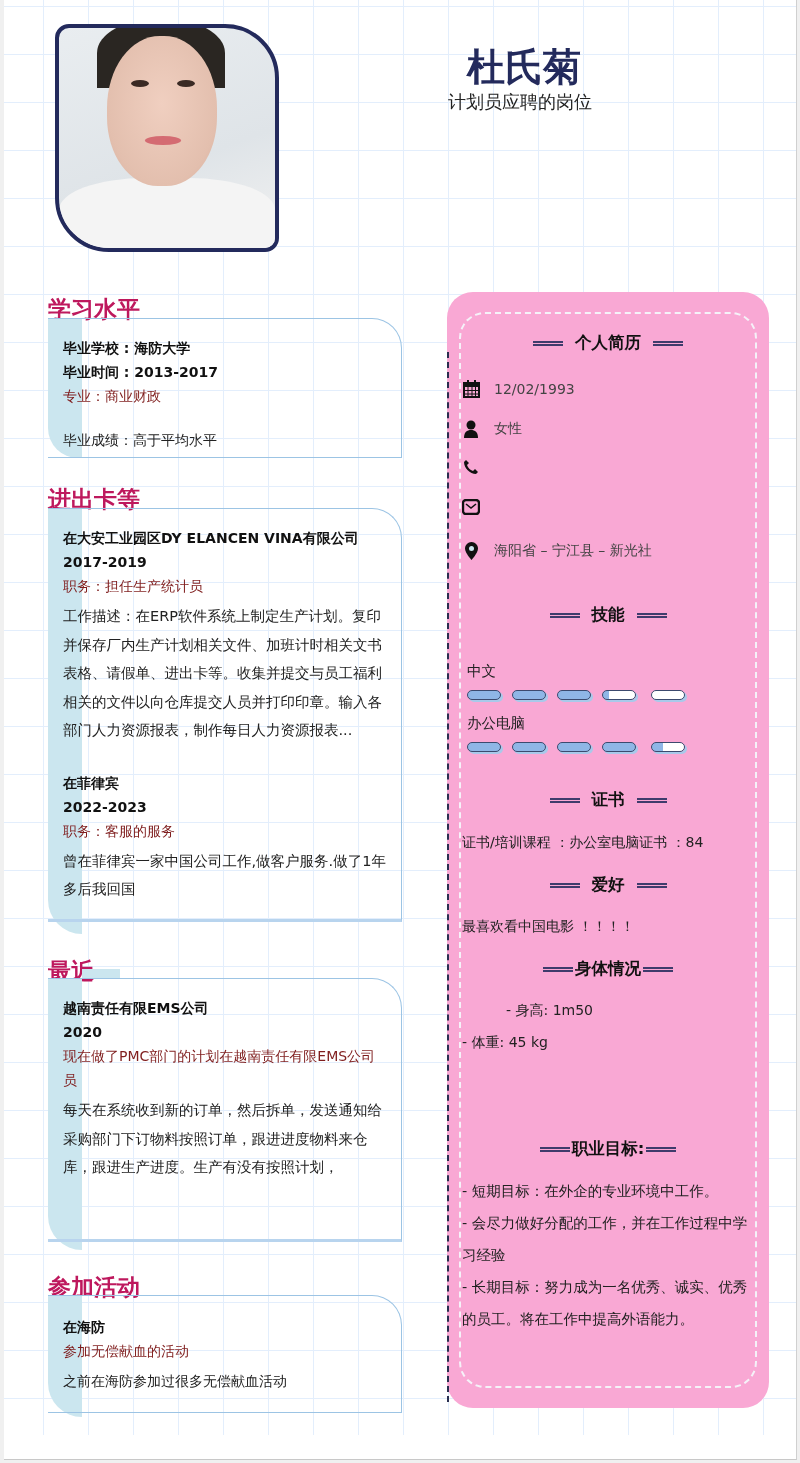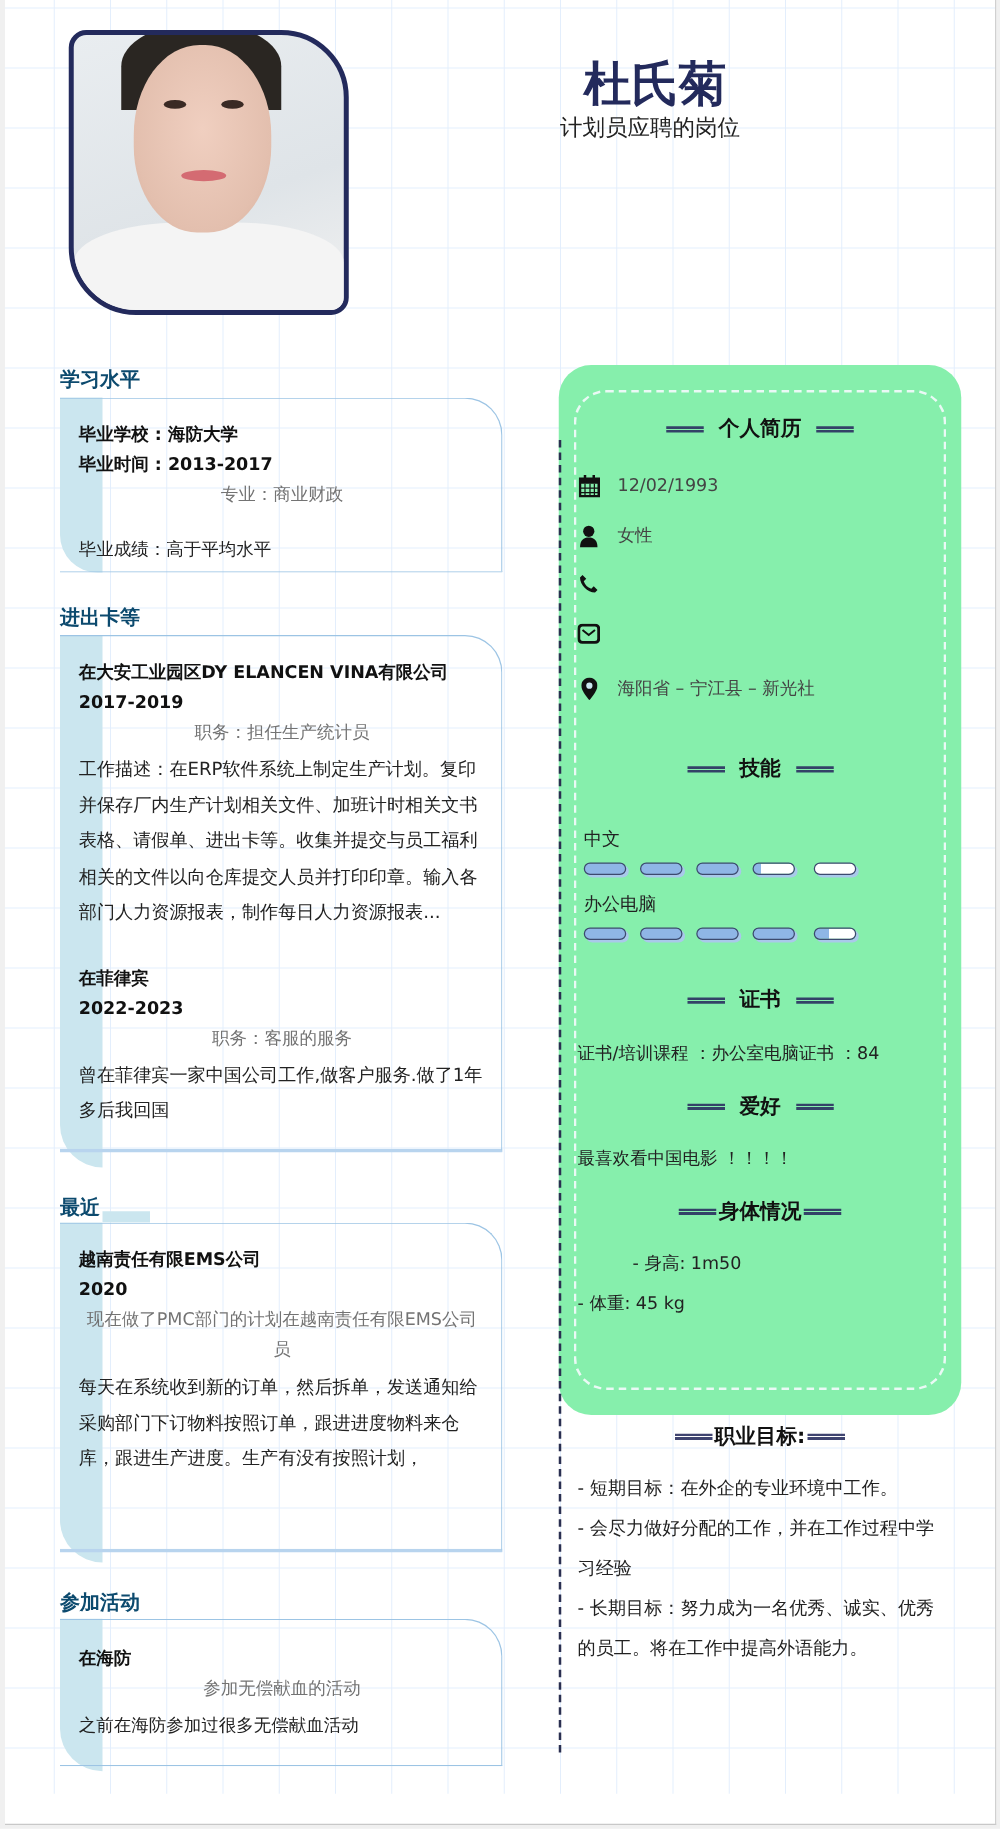--- a/index.html
+++ b/index.html
@@ -9,31 +9,31 @@
     background-image:linear-gradient(to right,#e3eefc 1px,transparent 1px),linear-gradient(to bottom,#e3eefc 1px,transparent 1px);
     background-size:45px 48px;background-position:39px 6px;}
   .photo{position:absolute;left:51px;top:24px;width:216px;height:220px;border:4px solid #232a5c;border-radius:14px 54px 14px 54px;overflow:hidden;background:linear-gradient(160deg,#e9edf0 0%,#dfe4e8 60%,#f1f1f1 100%);}
   .photo .face{position:absolute;left:48px;top:8px;width:110px;height:150px;border-radius:48% 48% 46% 46%;background:radial-gradient(ellipse at 50% 45%,#f0cfc0 0%,#e3bfae 70%,#d6ae9c 100%);}
   .photo .hair{position:absolute;left:38px;top:-10px;width:128px;height:70px;border-radius:50% 50% 0 0;background:#2a2622;}
   .photo .shirt{position:absolute;left:0;top:150px;width:216px;height:80px;background:#f4f4f4;border-radius:40% 40% 0 0;}
   .photo .lips{position:absolute;left:86px;top:108px;width:36px;height:9px;border-radius:50%;background:#d46b72;}
   .photo .eye{position:absolute;top:52px;width:18px;height:7px;border-radius:50%;background:#3a2a24;}
   .name{position:absolute;left:440px;top:42px;width:160px;text-align:center;font-size:38px;font-weight:bold;color:#232a5c;}
   .job{position:absolute;left:436px;top:90px;width:160px;text-align:center;font-size:18px;color:#222;}
-  .sec-title{position:absolute;left:44px;font-size:16px;font-weight:bold;color:#0c4a6e;}
+  .sec-title{position:absolute;left:44px;font-size:23px;font-weight:bold;color:#be185d;}
   .card{position:absolute;left:44px;width:354px;}
   .card .band{position:absolute;left:0;top:0;width:34px;height:100%;background:#cbe6ef;border-radius:0 0 0 30px;}
   .card .box{position:absolute;left:34px;top:0;right:0;bottom:0;border:1px solid #9cc4e4;border-radius:0 30px 0 0;border-left:none;}
   .card .boxfull{position:absolute;left:0;top:0;right:0;bottom:0;border:1px solid #9cc4e4;border-radius:0 30px 0 0;border-bottom:3px solid #b8d4ee;border-left:none;}
   .card .content{position:absolute;left:15px;top:0;right:14px;}
   .line{font-size:14px;line-height:24px;color:#222;}
   .line.b{font-weight:bold;color:#111;}
-  .line.g{color:#737373;text-align:center;}
+  .line.g{color:#7f1d1d;}
   .desc{font-size:14.5px;line-height:28.5px;color:#222;}
-  .right{position:absolute;left:443px;top:292px;width:322px;height:840px;background:#86efac;border-radius:26px;}
+  .right{position:absolute;left:443px;top:292px;width:322px;height:1116px;background:#f9a8d4;border-radius:26px;}
   .dash-frame{position:absolute;left:12px;top:20px;right:12px;bottom:20px;border:2px dashed #f5fbfd;border-radius:26px;opacity:0.9;}
   .left-dash{position:absolute;left:0;top:60px;height:1050px;border-left:2px dashed #2a2f50;}
   .rh{position:absolute;left:0;width:322px;text-align:center;font-size:16.5px;font-weight:bold;color:#111;}
   .rh .deco{display:inline-block;width:30px;height:5px;vertical-align:middle;margin:0 12px;
     background:linear-gradient(to bottom,#2a2f60 0 2px,transparent 2px 3px,#2a2f60 3px 5px);opacity:0.9;}
   .info{position:absolute;left:15px;font-size:14px;color:#444;display:flex;align-items:center;}
   .info .ic{width:18px;height:18px;margin-right:14px;display:flex;align-items:center;justify-content:center;}
   .skill-label{position:absolute;left:20px;font-size:14.5px;color:#222;}
   .bars{position:absolute;left:20px;display:flex;}
   .pill{width:32px;height:8px;border:1.5px solid #3c4a6e;border-radius:6px;margin-right:11px;background:#fff;box-shadow:2px 2px 0 #a9c9ea;}

